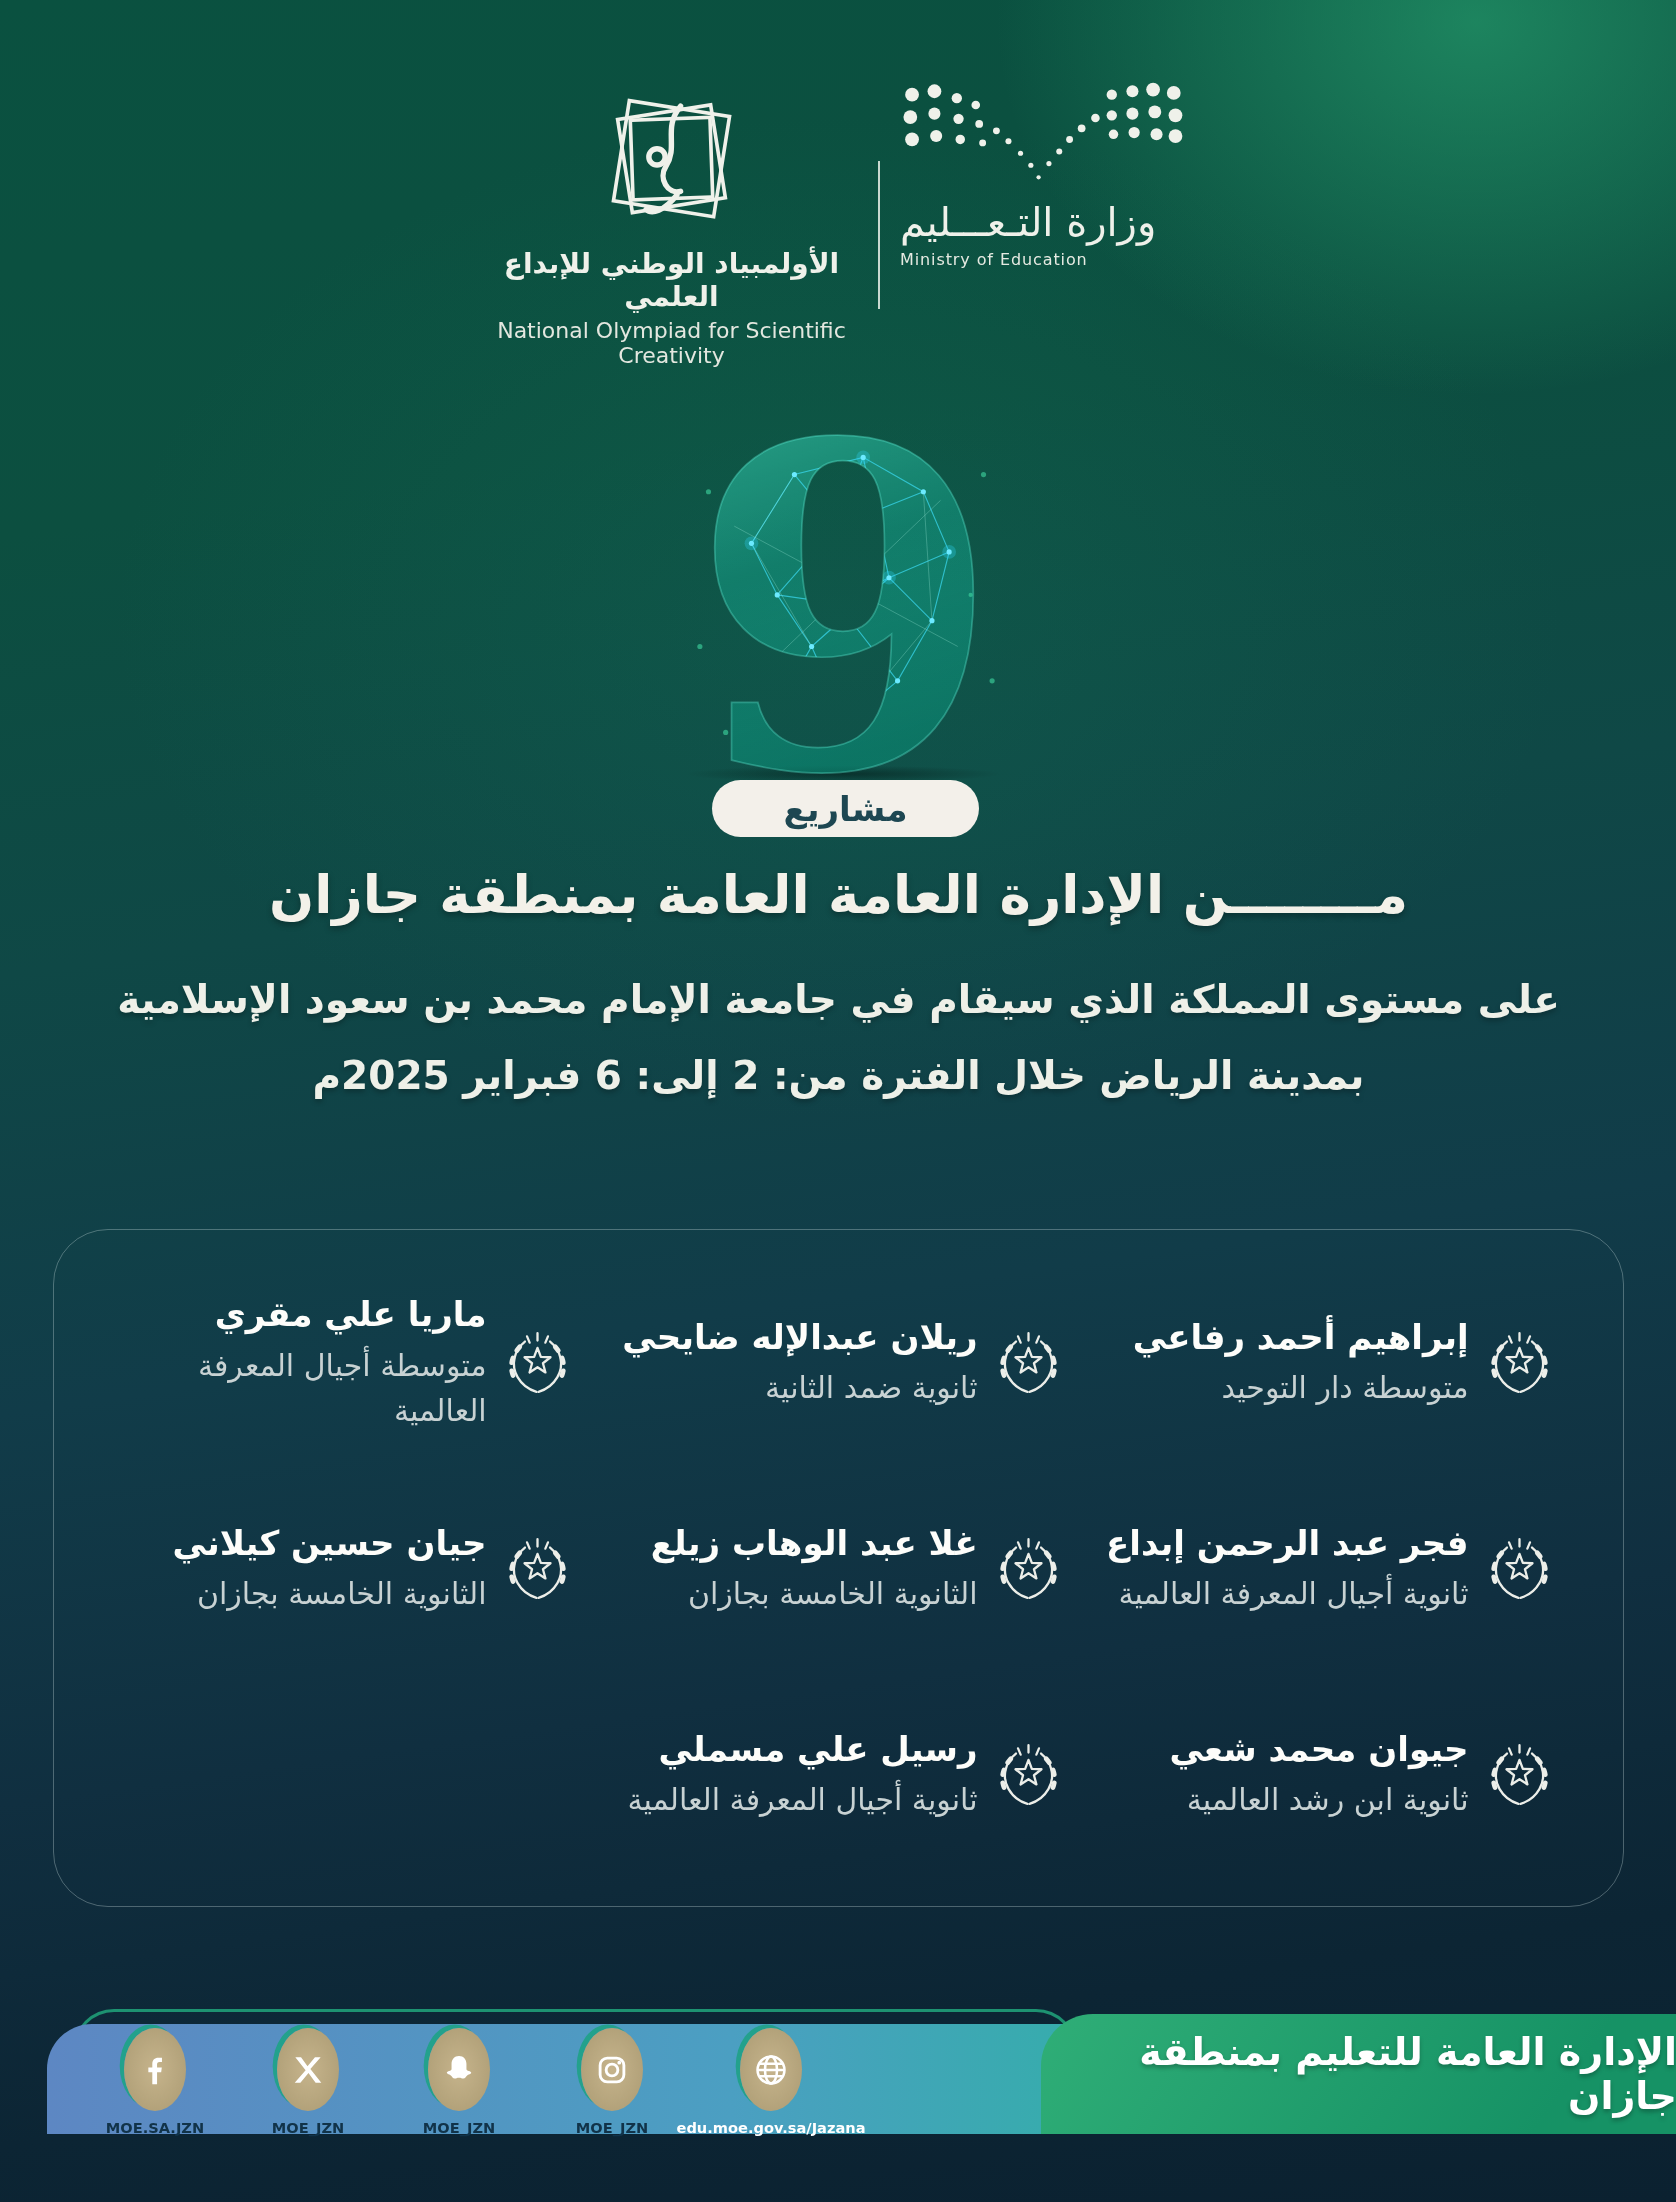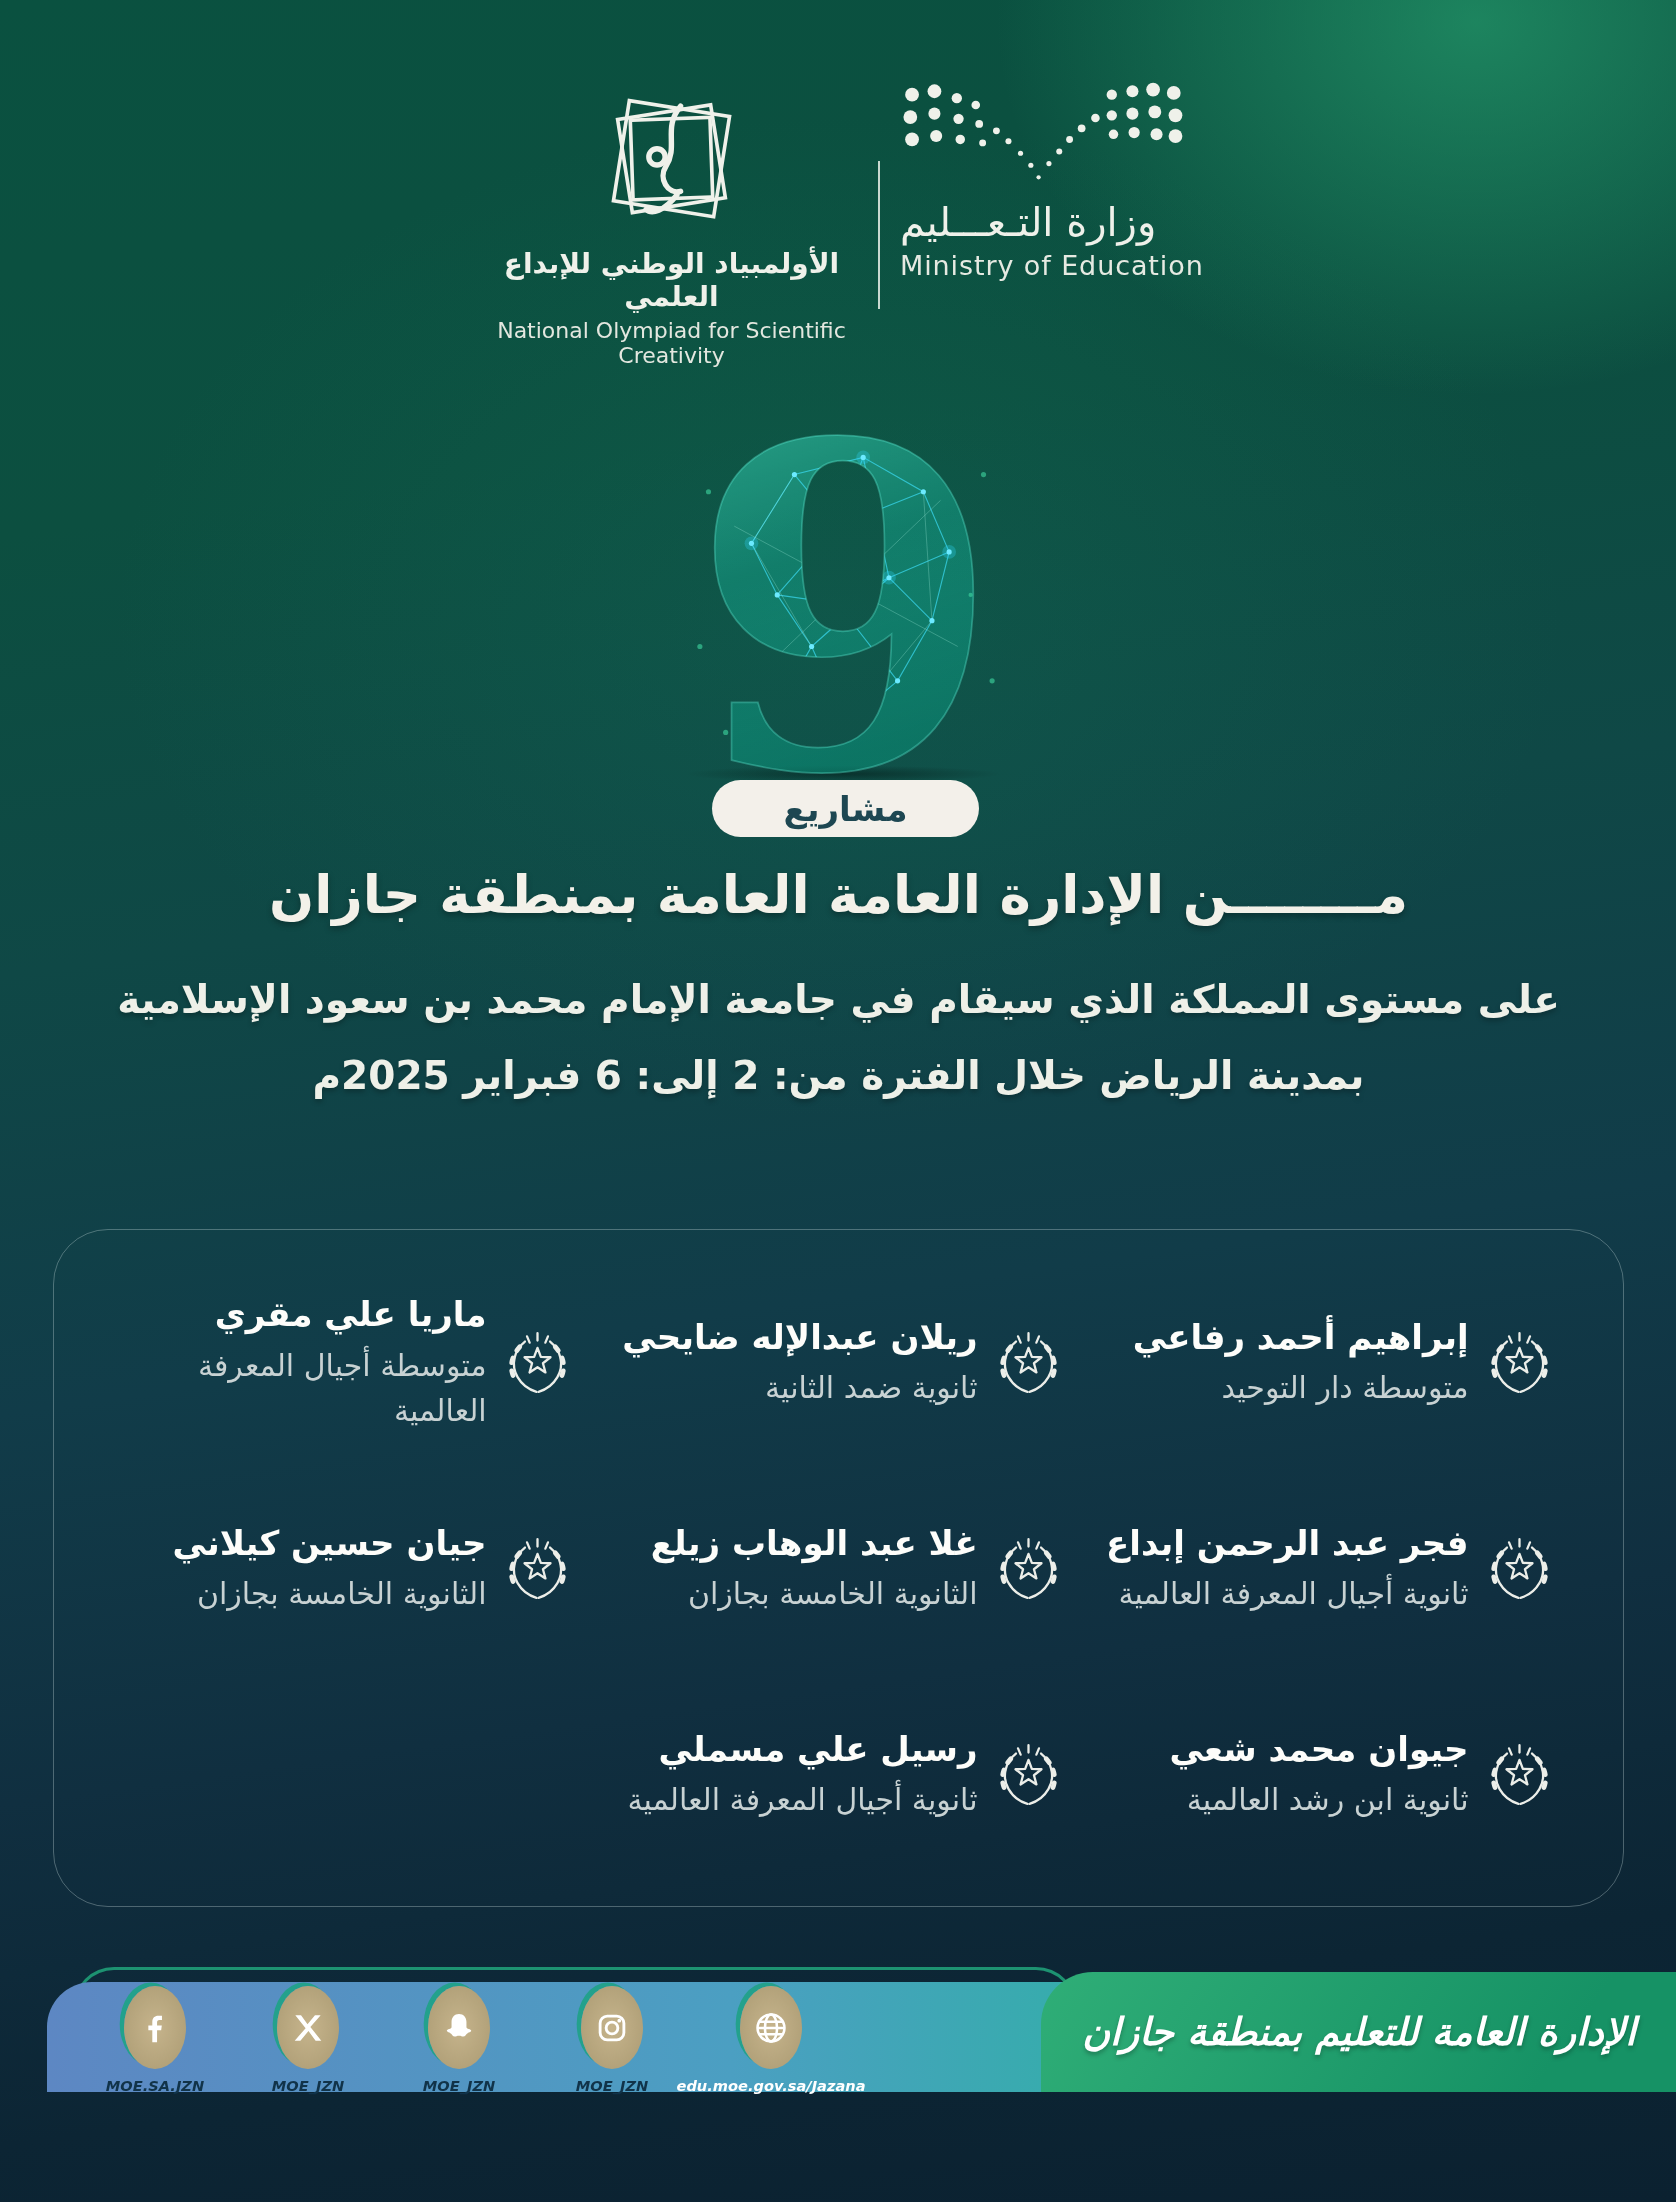--- a/index.html
+++ b/index.html
@@ -13,21 +13,21 @@
   }
   
   .hdr{position:absolute;top:79px;left:0;width:100%;height:250px;}
   .olymp{position:absolute;left:482px;top:0;width:379px;text-align:center;}
   .olymp-mark{display:block;margin:0 auto;}
   .olymp-ar{font-size:28px;font-weight:bold;color:#eff1ea;margin-top:5.2px;}
   .olymp-en{font-size:22px;color:#e3e7df;margin-top:5.2px;}
   .hdr-divider{position:absolute;left:878px;top:82px;width:1.7px;height:148px;background:rgba(235,240,233,0.85);}
   .moe{position:absolute;left:900px;top:0;width:318px;text-align:left;}
   .moe-ar{font-size:40px;font-weight:normal;color:#eff1ea;margin-top:8.6px;letter-spacing:0.9px;}
-  .moe-en{font-size:27px;color:#e6eae2;margin-top:5.2px;letter-spacing:0.9px;}
+  .moe-en{font-size:16px;color:#e6eae2;margin-top:5.2px;letter-spacing:0.9px;}
   
   .nine-wrap{position:absolute;left:674px;top:423px;width:344px;height:361px;}
   .nine-shadow{position:absolute;left:624px;top:762px;width:439px;height:24px;
     background:radial-gradient(closest-side,rgba(0,0,0,0.38),rgba(0,0,0,0) 72%);}
   .badge{position:absolute;left:712px;top:780px;width:267px;height:57px;border-radius:29px;
     background:#f3f0ea;display:flex;align-items:center;justify-content:center;
     font-size:34px;font-weight:bold;color:#1d4752;}
   .heading{position:absolute;left:0;top:864px;width:100%;text-align:center;direction:rtl;
     font-size:53px;font-weight:bold;color:#f3f1e9;text-shadow:0 3.4px 6.9px rgba(0,0,0,0.30);}
   .paras{position:absolute;left:0;top:962px;width:100%;text-align:center;direction:rtl;
@@ -37,21 +37,21 @@
     border:1.7px solid rgba(205,225,224,0.33);border-radius:55px;}
   .grid{position:absolute;inset:0;display:grid;grid-template-columns:1fr 1fr 1fr;
     grid-template-rows:1fr 1fr 1fr;direction:rtl;padding:29px 48px;box-sizing:border-box;
     align-items:center;justify-items:start;}
   .cell{display:flex;direction:rtl;align-items:center;gap:17px;padding-right:22.4px;}
   .laurel{width:67px;height:67px;flex:0 0 auto;}
   .stext{text-align:right;}
   .sname{font-size:34px;font-weight:bold;color:#fdfdfa;line-height:46px;}
   .sschool{font-size:30px;color:#c8d2d3;line-height:45px;margin-top:5.2px;}
   
-  .footer{position:absolute;left:0;top:1948px;width:1515px;height:145px;font-style:italic;}
+  .footer{position:absolute;left:0;top:1990px;width:1515px;height:145px;}
   .f-outline{position:absolute;left:73px;top:19px;width:998px;height:95px;
     border:3.4px solid #1d9271;border-bottom:none;border-radius:41px 41px 0 0;z-index:1;}
   .f-bar{position:absolute;left:47px;top:34px;width:1630px;height:110px;z-index:2;
     border-radius:45px 0 0 0;
     background:linear-gradient(90deg,#5d87c3 0%,#4b9fc2 42%,#2db2a3 72%,#36c3ad 100%);}
   .f-green{position:absolute;left:1041px;top:24px;width:636px;height:120px;z-index:3;
     border-radius:52px 0 0 0;background:linear-gradient(125deg,#2fae77 0%,#169265 80%);
     display:flex;align-items:center;justify-content:center;direction:rtl;
     font-size:38px;font-weight:bold;color:#ffffff;text-shadow:0 2.6px 4.3px rgba(0,0,0,0.25);}
   .socials{position:absolute;left:0;top:0;width:1041px;height:145px;z-index:4;}

